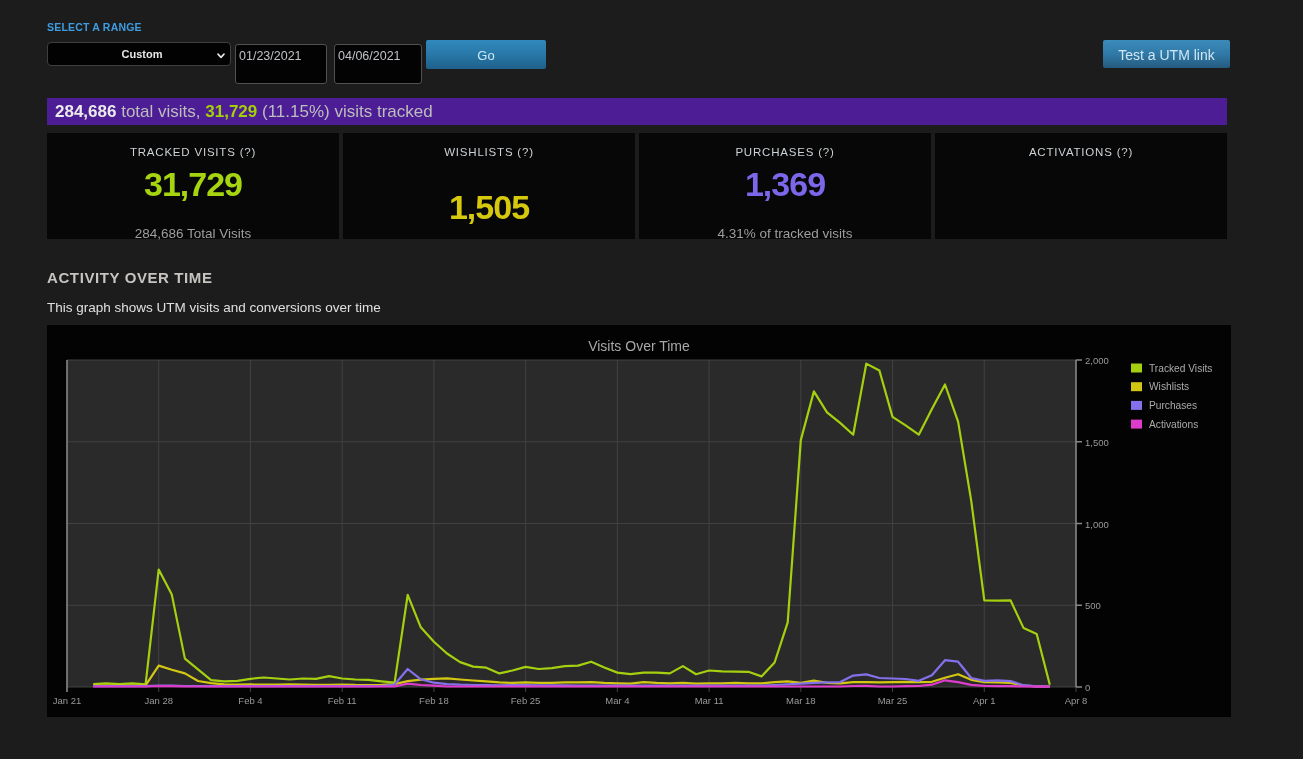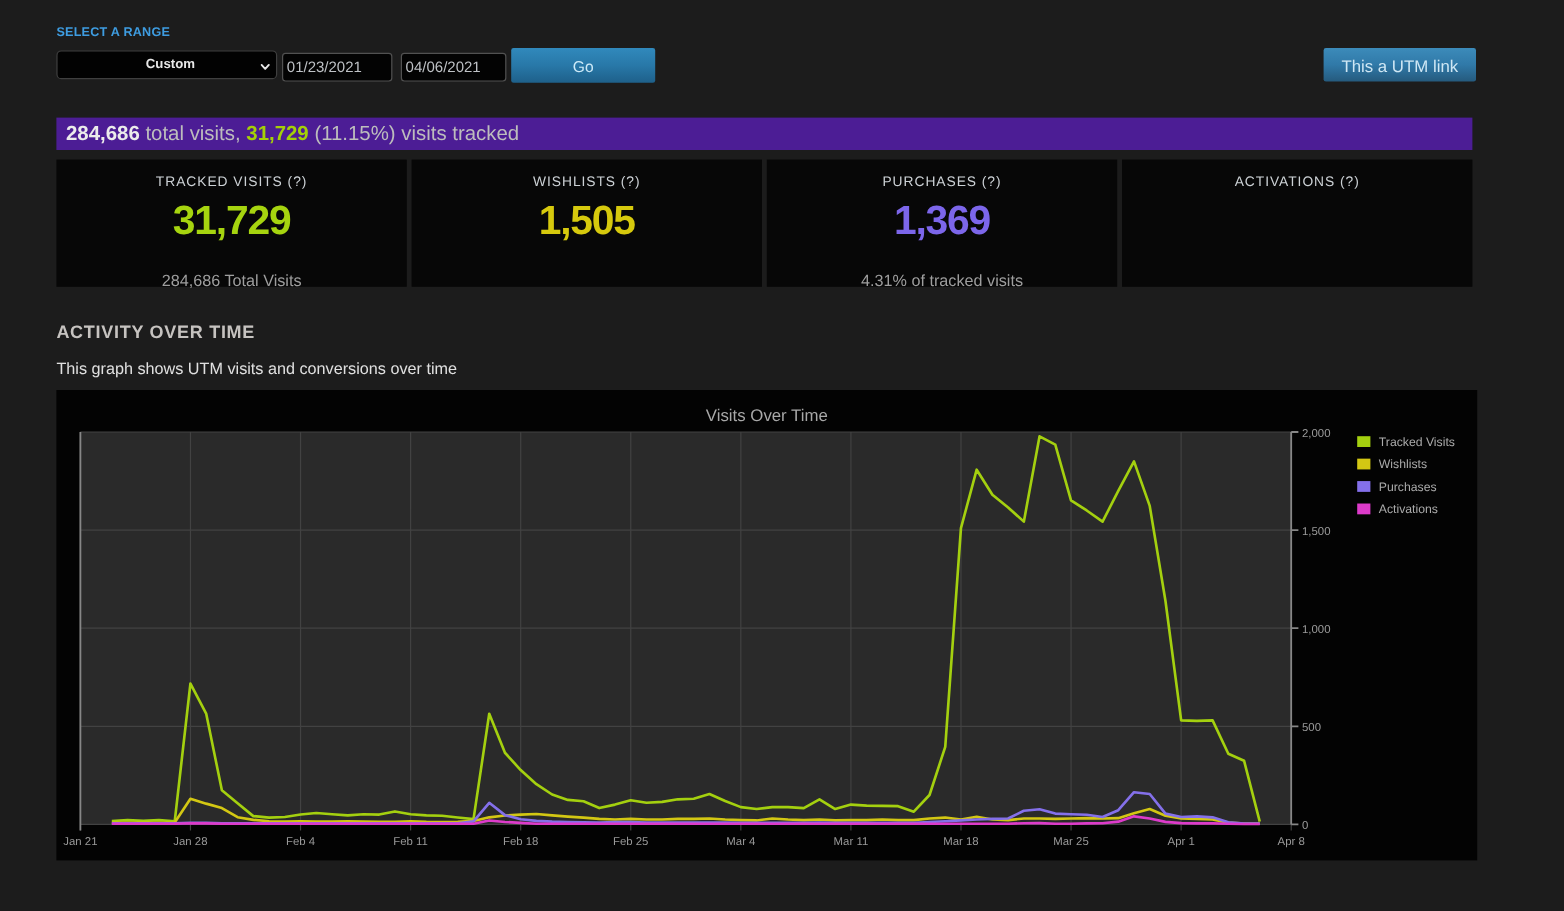--- a/index.html
+++ b/index.html
@@ -1,19 +1,19 @@
 <!DOCTYPE html>
 <html><head><meta charset="utf-8"><style>
 * { margin:0; padding:0; box-sizing:border-box; }
 html,body { width:1303px; height:759px; background:#1c1c1c; font-family:"Liberation Sans",sans-serif; overflow:hidden; }
 .abs { position:absolute; }
 .sel-label { left:47px; top:21px; font-size:10.5px; font-weight:bold; color:#3e9ce0; letter-spacing:0.2px; }
 .select { left:47px; top:42px; width:184px; height:24px; background:#020202; border:1px solid #3f3f3f; border-radius:4px; color:#e8e8e8; font-size:11px; font-weight:bold; line-height:22px; padding-left:6px;text-align:center; }
 .chev { position:absolute; right:5px; top:10px; }
-.dinput { top:44px; height:24px; background:#030303; border:1px solid #515151; border-radius:3px; color:#bfc2c6; font-size:12.5px; line-height:23px; padding-left:3px; overflow:hidden; }
+.dinput { top:44px; height:40px; background:#030303; border:1px solid #515151; border-radius:3px; color:#bfc2c6; font-size:12.5px; line-height:23px; padding-left:3px; overflow:hidden; }
 .go { left:426px; top:40px; width:120px; height:29px; border-radius:2px; background:linear-gradient(to bottom,#3189bc 0%,#2878a8 50%,#1e608a 100%); color:#cdeaf8; font-size:13px; text-align:center; line-height:31px; overflow:hidden; }
 .testbtn { left:1103px; top:40px; width:127px; height:28px; border-radius:2px; background:linear-gradient(to bottom,#3c8bba 0%,#3079a8 50%,#255a7d 100%); color:#cfe7f4; font-size:14px; text-align:center; line-height:30px; overflow:hidden; }
 .sumbar { left:47px; top:98px; width:1180px; height:27px; background:#4c1d95; color:#bdbdbd; font-size:17px; line-height:27px; padding-left:8px; }
 .sumbar b { color:#ebebeb; }
 .sumbar .grn { color:#a4d007; font-weight:bold; }
 .card { top:133px; width:292px; height:106px; background:#070707; text-align:center; }
 .card .t { position:absolute; top:13px; left:0; width:100%; font-size:11.5px; font-weight:normal; color:#ccd1d5; letter-spacing:0.8px; }
 .num { position:absolute; top:35px; left:0; width:100%; font-size:34px; font-weight:bold; letter-spacing:-1px; line-height:33px; }
 .sub { position:absolute; top:81px; left:0; width:100%; font-size:13.5px; color:#9e9e9e;margin-top:12px; }
 .aot { left:47px; top:269px; font-size:15px; font-weight:bold; color:#c6c3c0; letter-spacing:0.6px; }
@@ -21,30 +21,30 @@
 .chartpanel { left:47px; top:325px; width:1184px; height:392px; background:#030303; }
 </style></head>
 <body>
 <div class="abs sel-label">SELECT A RANGE</div>
 <div class="abs select">Custom<svg class="chev" width="8" height="6" viewBox="0 0 8 6">
       <path d="M1 1.1 L4 4.4 L7 1.1" stroke="#e6e6e6" stroke-width="1.6" fill="none" stroke-linecap="round" stroke-linejoin="round"></path>
     </svg></div>
 <div class="abs dinput" style="left:235px;width:92px;">01/23/2021</div>
 <div class="abs dinput" style="left:334px;width:88px;">04/06/2021</div>
 <div class="abs go">Go</div>
-<div class="abs testbtn">This a UTM link</div>
+<div class="abs testbtn">Test a UTM link</div>
 <div class="abs sumbar"><b>284,686</b>&nbsp;total visits, <span class="grn">31,729</span> (11.15%) visits tracked</div>
 <div class="abs card" style="left:47px;">
     <div class="t">TRACKED VISITS (?)</div>
     <div class="num" style="color:#a6d40f;">31,729</div>
     <div class="sub">284,686 Total Visits</div>
   </div>
 <div class="abs card" style="left:343px;">
     <div class="t">WISHLISTS (?)</div>
-    <div class="num" style="color:#d6c90d;">1,505</div>
+    <div class="num" style="color:#d6c90d;margin-top:23px;">1,505</div>
   </div>
 <div class="abs card" style="left:639px;">
     <div class="t">PURCHASES (?)</div>
     <div class="num" style="color:#7c66ea;">1,369</div>
     <div class="sub">4.31% of tracked visits</div>
   </div>
 <div class="abs card" style="left:935px;">
     <div class="t">ACTIVATIONS (?)</div>
   </div>
 <div class="abs aot">ACTIVITY OVER TIME</div>

